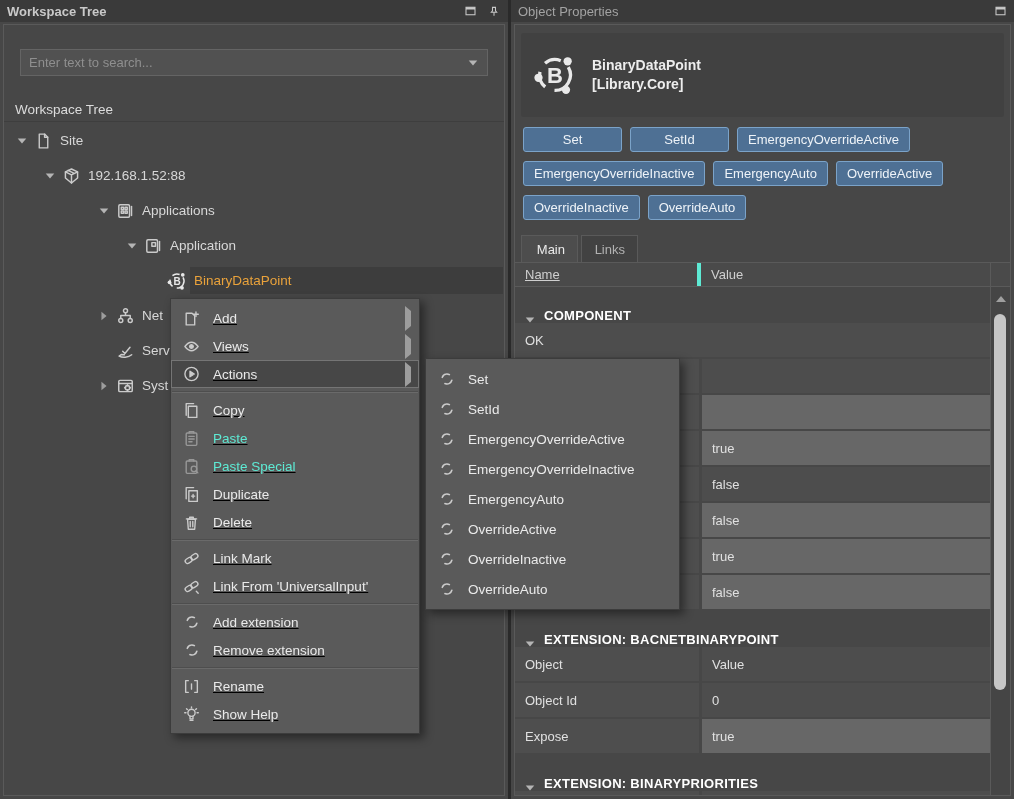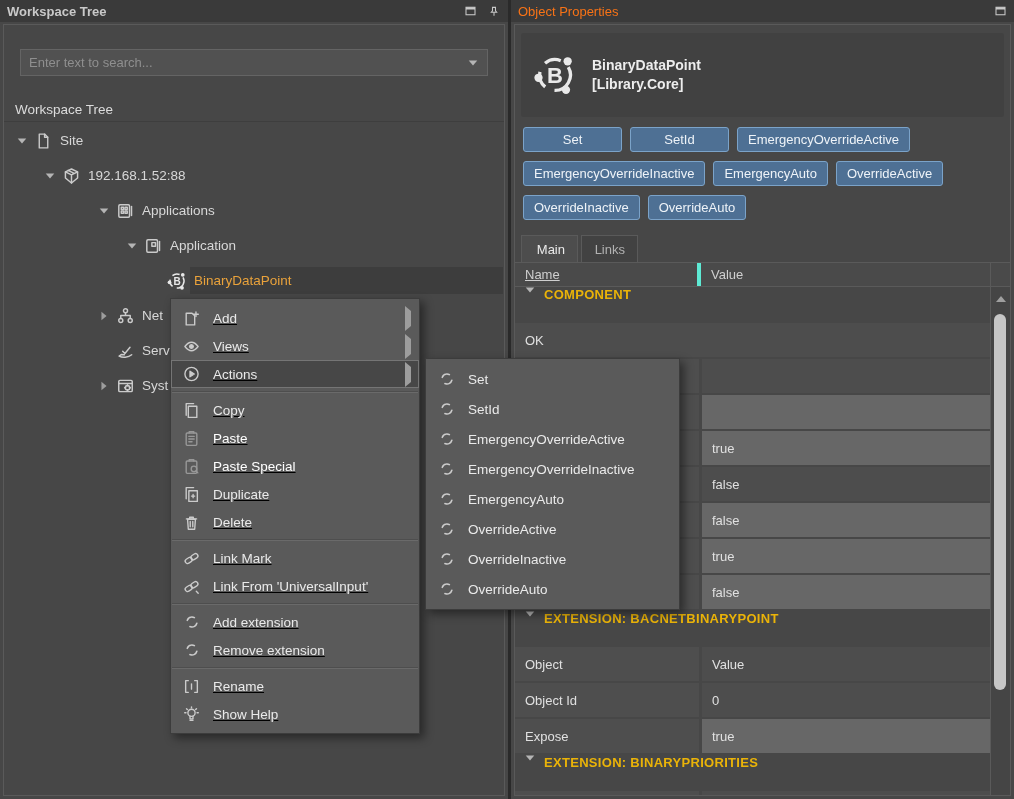--- a/index.html
+++ b/index.html
@@ -10,21 +10,21 @@
   body{background:#2a2a2a;font-family:"Liberation Sans",sans-serif;-webkit-font-smoothing:antialiased;}
   .app{position:relative;width:868px;height:799px;}
 
   
   .panel{position:absolute;top:0;height:799px;background:#474747;}
   .panel.left{left:0;width:508px;}
   .panel.right{left:511px;width:503px;}
   .titlebar{height:22px;background:#3a3a3a;display:flex;align-items:center;padding:0 7px;}
   .tb-title{font-size:13px;color:#c9c9c9;}
   .panel.left .tb-title{font-weight:bold;}
-  .panel.right .tb-title{color:#f97316;}
+  .panel.right .tb-title{color:#a3a3a3;}
   .tb-icons{margin-left:auto;display:flex;gap:10px;align-items:center;}
   .tb-ic{width:14px;height:14px;display:inline-flex;align-items:center;justify-content:center;cursor:pointer;}
   .content{position:absolute;top:24px;left:3px;right:3px;bottom:3px;border:1px solid #5a5a5a;background:#474747;display:flex;flex-direction:column;overflow:hidden;}
 
   
   .search-wrap{margin:24px 16px 0 16px;}
   .search-box{position:relative;height:27px;background:#515151;border:1px solid #646464;display:flex;align-items:center;}
   .search-box input{flex:1;background:transparent;border:none;outline:none;color:#cfcfcf;font-size:13px;padding:0 8px;font-family:"Liberation Sans",sans-serif;}
   .search-box input::placeholder{color:#8f8f8f;}
   .dd-arrow{margin-right:9px;}
@@ -44,42 +44,42 @@
   .tri-sm{transform:scale(.85);}
 
   
   .menu{position:absolute;background:#5a5a5a;border:1px solid #3c3c3c;box-shadow:4px 4px 9px rgba(0,0,0,.45);padding:5px 0;z-index:30;}
   .menu.ctx{left:170px;top:298px;width:250px;text-decoration:underline;}
   .menu.sub{left:425px;top:358px;width:255px;z-index:31;}
   .mi{height:28px;display:flex;align-items:center;font-size:13.5px;color:#eaeaea;padding:0 8px 0 12px;cursor:pointer;}
   .menu.sub .mi{height:30px;}
   .mi .mic{width:17px;height:17px;display:flex;align-items:center;justify-content:center;margin-right:13px;flex:none;}
   .mi.hl{background:#474747;box-shadow:inset 0 0 0 1px #757575;}
-  .mi.dis{color:#ffffff;}
+  .mi.dis{color:#5eead4;}
   .mi.dis svg{opacity:.55;}
   .mi-arrow{margin-left:auto;}
   .msep{height:0;border-top:1px solid #4e4e4e;border-bottom:1px solid #6a6a6a;margin:3px 1px;}
 
   
   .obj-card{margin:8px 6px 0 6px;height:84px;background:#414141;border-radius:2px;display:flex;align-items:center;padding:0 12px;gap:15px;flex:none;}
   .obj-ic{width:44px;height:44px;flex:none;}
   .obj-name,.obj-lib{font-size:14px;font-weight:bold;color:#ededed;line-height:19px;}
   .btns{display:flex;flex-wrap:wrap;gap:9px 8px;margin:10px 8px 0 8px;width:486px;flex:none;}
   .btn{background:var(--btn);border:1px solid var(--btn-border);color:#eef3f8;height:25px;padding:0 10px;font-size:13px;border-radius:3px;display:inline-flex;align-items:center;justify-content:center;cursor:pointer;font-family:"Liberation Sans",sans-serif;}
   .btn:nth-child(1),.btn:nth-child(2){min-width:99px;}
   .tabs{display:flex;margin:15px 0 0 6px;height:27px;gap:3px;flex:none;}
   .tab{min-width:57px;padding:0 12px;display:flex;align-items:center;justify-content:flex-end;font-size:13px;background:#424242;color:#b2b2b2;border:1px solid #5a5a5a;border-bottom:none;cursor:pointer;}
   .tab.sel{background:#4d4d4d;color:#eaeaea;}
   .thead{display:flex;height:25px;background:#4a4a4a;border-top:1px solid #5a5a5a;border-bottom:1px solid #5a5a5a;align-items:stretch;font-size:13px;color:#cfcfcf;flex:none;}
   .th-name{width:186px;padding-left:10px;border-right:4px solid #5eead4;display:flex;align-items:center;text-decoration:underline;}
   .th-value{flex:1;padding-left:10px;display:flex;align-items:center;}
   .th-stub{width:20px;border-left:1px solid #5a5a5a;}
   .tbody{display:flex;flex:1;overflow:hidden;}
   .rows{flex:1;overflow:hidden;}
-  .sec{height:36px;display:flex;align-items:flex-start;padding-left:10px;gap:9px;font-weight:bold;font-size:13px;color:#eab308;letter-spacing:.3px;}
+  .sec{height:36px;display:flex;align-items:flex-end;padding-left:10px;gap:9px;font-weight:bold;font-size:13px;color:#ffffff;letter-spacing:.3px;}
   .prow{height:34px;display:flex;margin-bottom:2px;font-size:13px;color:#e0e0e0;}
   .cell{display:flex;align-items:center;padding-left:10px;overflow:hidden;white-space:nowrap;}
   .cname{width:184px;margin-right:3px;background:#4e4e4e;flex:none;}
   .cval{flex:1;background:#4d4d4d;}
   .cval.light{background:#676767;}
   .sbar{width:20px;border-left:1px solid #5a5a5a;position:relative;background:#454545;flex:none;}
   .sb-up{position:absolute;top:9px;left:50%;transform:translateX(-50%);}
   .sb-thumb{position:absolute;left:3px;width:12px;top:27px;height:376px;background:#c6c6c6;border-radius:6px;cursor:pointer;}
 
   svg{display:block;}

